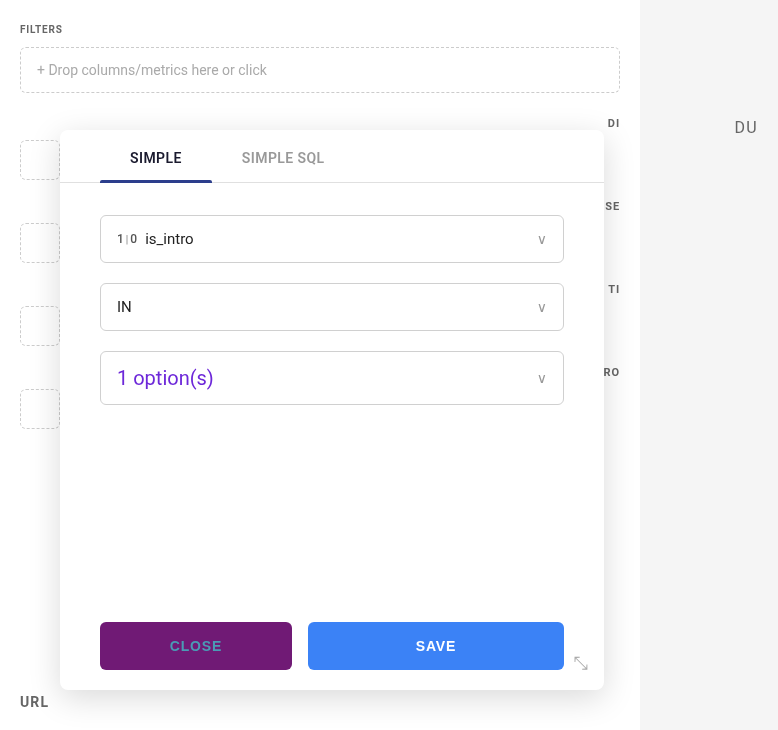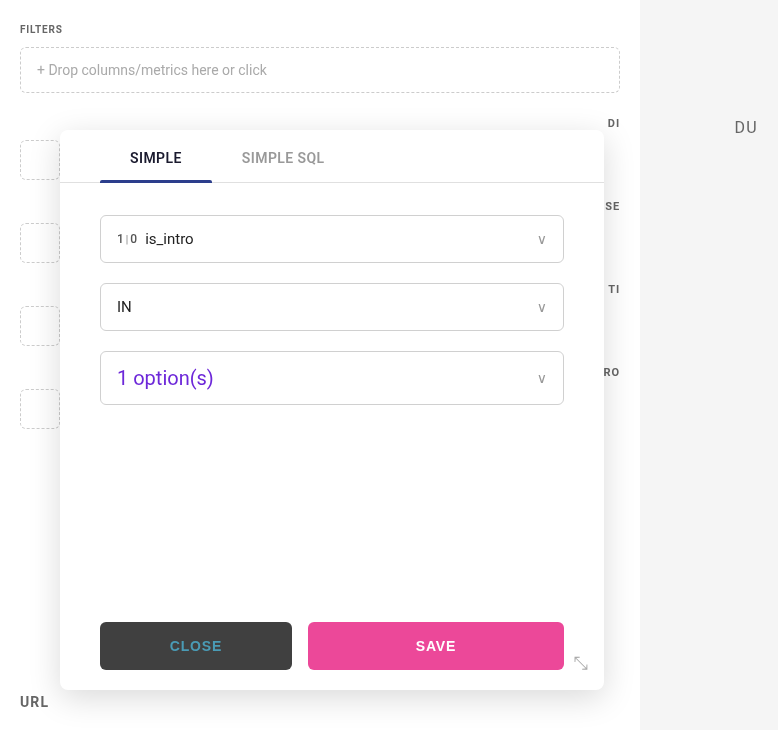--- a/index.html
+++ b/index.html
@@ -191,35 +191,35 @@
     .modal-footer {
       padding: 20px 40px;
       display: flex;
       gap: 16px;
       border-top: none;
     }
 
     .btn-close {
       flex: 1;
       padding: 16px;
-      background: #404040;
+      background: #701a75;
       color: #4a9bb5;
       border: none;
       border-radius: 6px;
       font-size: 14px;
       font-weight: 700;
       letter-spacing: 0.06em;
       cursor: pointer;
       text-transform: uppercase;
     }
 
     .btn-save {
       flex: 1.4;
       padding: 16px;
-      background: #ec4899;
+      background: #3b82f6;
       color: #ffffff;
       border: none;
       border-radius: 6px;
       font-size: 14px;
       font-weight: 700;
       letter-spacing: 0.06em;
       cursor: pointer;
       text-transform: uppercase;
     }
 

